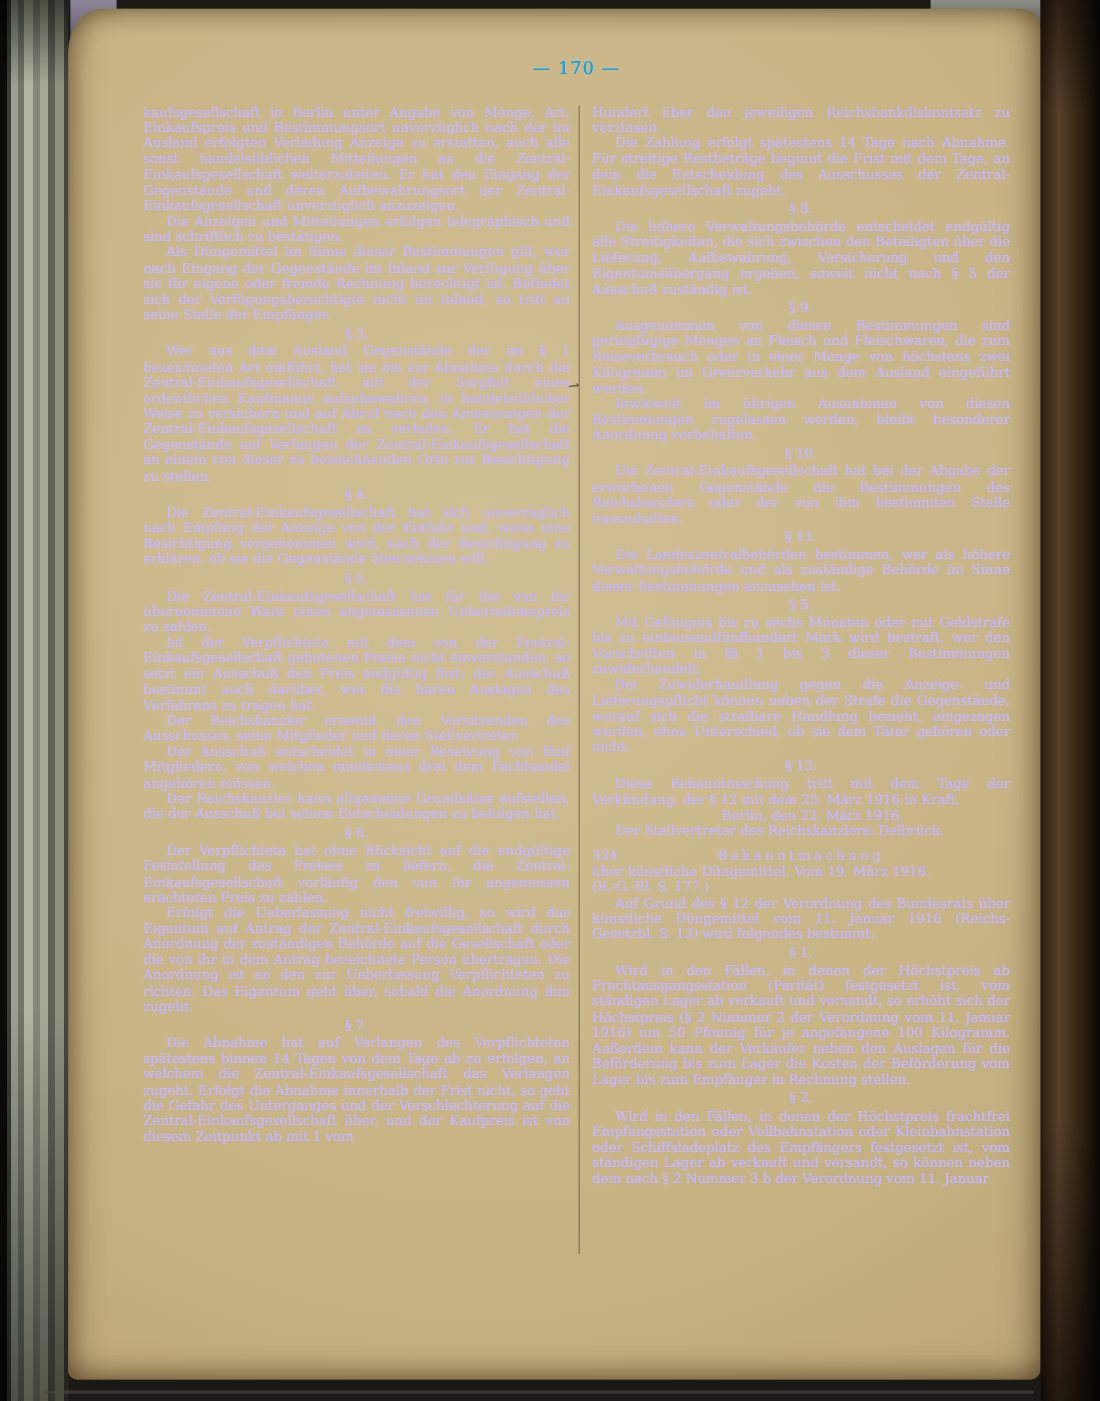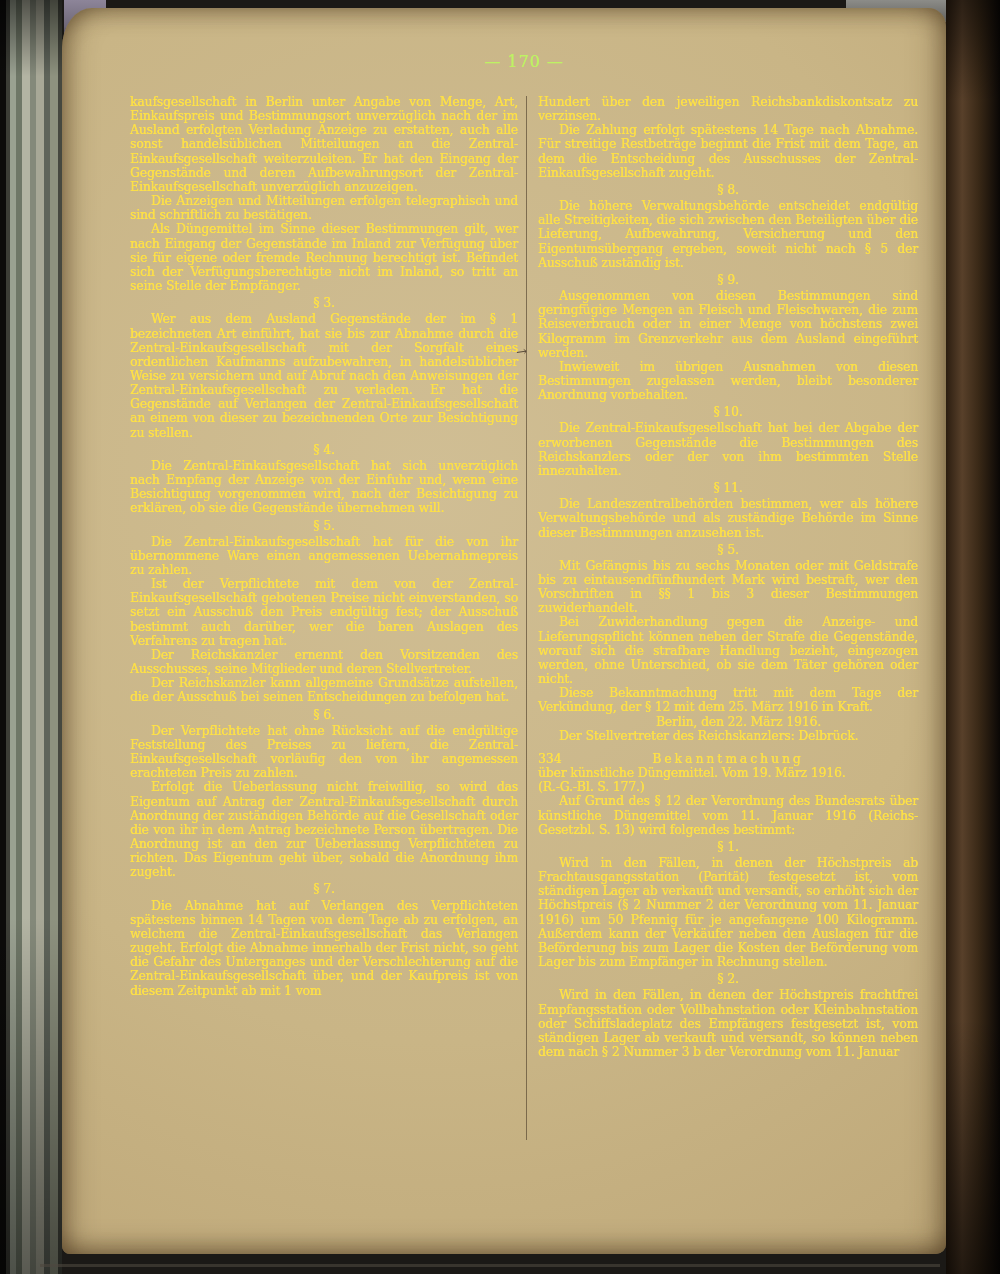--- a/index.html
+++ b/index.html
@@ -43,30 +43,30 @@
     background:radial-gradient(120% 90% at 42% 38%, #d0be94 0%, #c9b586 50%, #c0aa7b 78%, #b19b6b 100%);
     border-radius:30px 18px 10px 8px / 40px 18px 10px 8px;
     box-shadow:
       inset 18px 0 28px -12px rgba(70,50,25,.5),
       inset -20px 0 30px -14px rgba(70,50,25,.5),
       inset 0 14px 24px -12px rgba(70,50,25,.45),
       inset 0 -16px 26px -12px rgba(70,50,25,.55);
   }
   .page-number{
     position:absolute;left:130px;top:52px;width:788px;
-    text-align:center;font-size:16px;letter-spacing:1px;color:#bef264;
+    text-align:center;font-size:16px;letter-spacing:1px;color:#0ea5e9;
     text-shadow:.25px 0 0 currentColor;
   }
   .divider{
     position:absolute;left:526px;top:96px;width:1px;height:1044px;
     background:rgba(60,45,30,.55);
   }
   .col{
     position:absolute;top:95px;
-    font-size:12.3px;line-height:14.15px;color:#fde047;
+    font-size:12.3px;line-height:14.15px;color:#c4b5fd;
     text-align:justify;text-shadow:.25px 0 0 currentColor;
     letter-spacing:-0.1px;
   }
   .col-left{left:130px;width:388px;}
   .col-right{left:538px;width:380px;}
   .blk{margin:0;}
   .p{text-indent:1.7em;}
   .pc{text-indent:0;}
   .dl{text-indent:1.7em;text-align:center;}
   .s{text-align:center;text-indent:0;margin:3px 0 2px;}
@@ -98,20 +98,21 @@
       <div class="blk p">Die Anzeigen und Mitteilungen erfolgen telegraphisch und sind schriftlich zu bestätigen.</div>
       <div class="blk p">Als Düngemittel im Sinne dieser Bestimmungen gilt, wer nach Eingang der Gegenstände im Inland zur Verfügung über sie für eigene oder fremde Rechnung berechtigt ist. Befindet sich der Verfügungsberechtigte nicht im Inland, so tritt an seine Stelle der Empfänger.</div>
       <div class="blk s">§ 3.</div>
       <div class="blk p">Wer aus dem Ausland Gegenstände der im § 1 bezeichneten Art einführt, hat sie bis zur Abnahme durch die Zentral-Einkaufsgesellschaft mit der Sorgfalt eines ordentlichen Kaufmanns aufzubewahren, in handelsüblicher Weise zu versichern und auf Abruf nach den Anweisungen der Zentral-Einkaufsgesellschaft zu verladen. Er hat die Gegenstände auf Verlangen der Zentral-Einkaufsgesellschaft an einem von dieser zu bezeichnenden Orte zur Besichtigung zu stellen.</div>
       <div class="blk s">§ 4.</div>
       <div class="blk p">Die Zentral-Einkaufsgesellschaft hat sich unverzüglich nach Empfang der Anzeige von der Einfuhr und, wenn eine Besichtigung vorgenommen wird, nach der Besichtigung zu erklären, ob sie die Gegenstände übernehmen will.</div>
       <div class="blk s">§ 5.</div>
       <div class="blk p">Die Zentral-Einkaufsgesellschaft hat für die von ihr übernommene Ware einen angemessenen Uebernahmepreis zu zahlen.</div>
       <div class="blk p">Ist der Verpflichtete mit dem von der Zentral-Einkaufsgesellschaft gebotenen Preise nicht einverstanden, so setzt ein Ausschuß den Preis endgültig fest; der Ausschuß bestimmt auch darüber, wer die baren Auslagen des Verfahrens zu tragen hat.</div>
       <div class="blk p">Der Reichskanzler ernennt den Vorsitzenden des Ausschusses, seine Mitglieder und deren Stellvertreter.</div>
+      <div class="blk p">Der Ausschuß entscheidet in einer Besetzung von fünf Mitgliedern, von welchen mindestens drei dem Fachhandel angehören müssen.</div>
       <div class="blk p">Der Reichskanzler kann allgemeine Grundsätze aufstellen, die der Ausschuß bei seinen Entscheidungen zu befolgen hat.</div>
       <div class="blk s">§ 6.</div>
       <div class="blk p">Der Verpflichtete hat ohne Rücksicht auf die endgültige Feststellung des Preises zu liefern, die Zentral-Einkaufsgesellschaft vorläufig den von ihr angemessen erachteten Preis zu zahlen.</div>
       <div class="blk p">Erfolgt die Ueberlassung nicht freiwillig, so wird das Eigentum auf Antrag der Zentral-Einkaufsgesellschaft durch Anordnung der zuständigen Behörde auf die Gesellschaft oder die von ihr in dem Antrag bezeichnete Person übertragen. Die Anordnung ist an den zur Ueberlassung Verpflichteten zu richten. Das Eigentum geht über, sobald die Anordnung ihm zugeht.</div>
       <div class="blk s">§ 7.</div>
       <div class="blk p">Die Abnahme hat auf Verlangen des Verpflichteten spätestens binnen 14 Tagen von dem Tage ab zu erfolgen, an welchem die Zentral-Einkaufsgesellschaft das Verlangen zugeht. Erfolgt die Abnahme innerhalb der Frist nicht, so geht die Gefahr des Unterganges und der Verschlechterung auf die Zentral-Einkaufsgesellschaft über, und der Kaufpreis ist von diesem Zeitpunkt ab mit 1 vom</div>
     </div>
   <div class="col col-right">
       <div class="blk pc">Hundert über den jeweiligen Reichsbankdiskontsatz zu verzinsen.</div>
       <div class="blk p">Die Zahlung erfolgt spätestens 14 Tage nach Abnahme. Für streitige Restbeträge beginnt die Frist mit dem Tage, an dem die Entscheidung des Ausschusses der Zentral-Einkaufsgesellschaft zugeht.</div>
@@ -120,20 +121,21 @@
       <div class="blk s">§ 9.</div>
       <div class="blk p">Ausgenommen von diesen Bestimmungen sind geringfügige Mengen an Fleisch und Fleischwaren, die zum Reiseverbrauch oder in einer Menge von höchstens zwei Kilogramm im Grenzverkehr aus dem Ausland eingeführt werden.</div>
       <div class="blk p">Inwieweit im übrigen Ausnahmen von diesen Bestimmungen zugelassen werden, bleibt besonderer Anordnung vorbehalten.</div>
       <div class="blk s">§ 10.</div>
       <div class="blk p">Die Zentral-Einkaufsgesellschaft hat bei der Abgabe der erworbenen Gegenstände die Bestimmungen des Reichskanzlers oder der von ihm bestimmten Stelle innezuhalten.</div>
       <div class="blk s">§ 11.</div>
       <div class="blk p">Die Landeszentralbehörden bestimmen, wer als höhere Verwaltungsbehörde und als zuständige Behörde im Sinne dieser Bestimmungen anzusehen ist.</div>
       <div class="blk s">§ 5.</div>
       <div class="blk p">Mit Gefängnis bis zu sechs Monaten oder mit Geldstrafe bis zu eintausendfünfhundert Mark wird bestraft, wer den Vorschriften in §§ 1 bis 3 dieser Bestimmungen zuwiderhandelt.</div>
       <div class="blk p">Bei Zuwiderhandlung gegen die Anzeige- und Lieferungspflicht können neben der Strafe die Gegenstände, worauf sich die strafbare Handlung bezieht, eingezogen werden, ohne Unterschied, ob sie dem Täter gehören oder nicht.</div>
+      <div class="blk s">§ 13.</div>
       <div class="blk p">Diese Bekanntmachung tritt mit dem Tage der Verkündung, der § 12 mit dem 25. März 1916 in Kraft.</div>
       <div class="blk dl">Berlin, den 22. März 1916.</div>
       <div class="blk p">Der Stellvertreter des Reichskanzlers: Delbrück.</div>
       <div class="blk hn"><span class="hnum">334</span><span>Bekanntmachung</span></div>
       <div class="blk c">über künstliche Düngemittel. Vom 19. März 1916.</div>
       <div class="blk c">(R.-G.-Bl. S. 177.)</div>
       <div class="blk p">Auf Grund des § 12 der Verordnung des Bundesrats über künstliche Düngemittel vom 11. Januar 1916 (Reichs-Gesetzbl. S. 13) wird folgendes bestimmt:</div>
       <div class="blk s">§ 1.</div>
       <div class="blk p">Wird in den Fällen, in denen der Höchstpreis ab Frachtausgangsstation (Parität) festgesetzt ist, vom ständigen Lager ab verkauft und versandt, so erhöht sich der Höchstpreis (§ 2 Nummer 2 der Verordnung vom 11. Januar 1916) um 50 Pfennig für je angefangene 100 Kilogramm. Außerdem kann der Verkäufer neben den Auslagen für die Beförderung bis zum Lager die Kosten der Beförderung vom Lager bis zum Empfänger in Rechnung stellen.</div>
       <div class="blk s">§ 2.</div>

